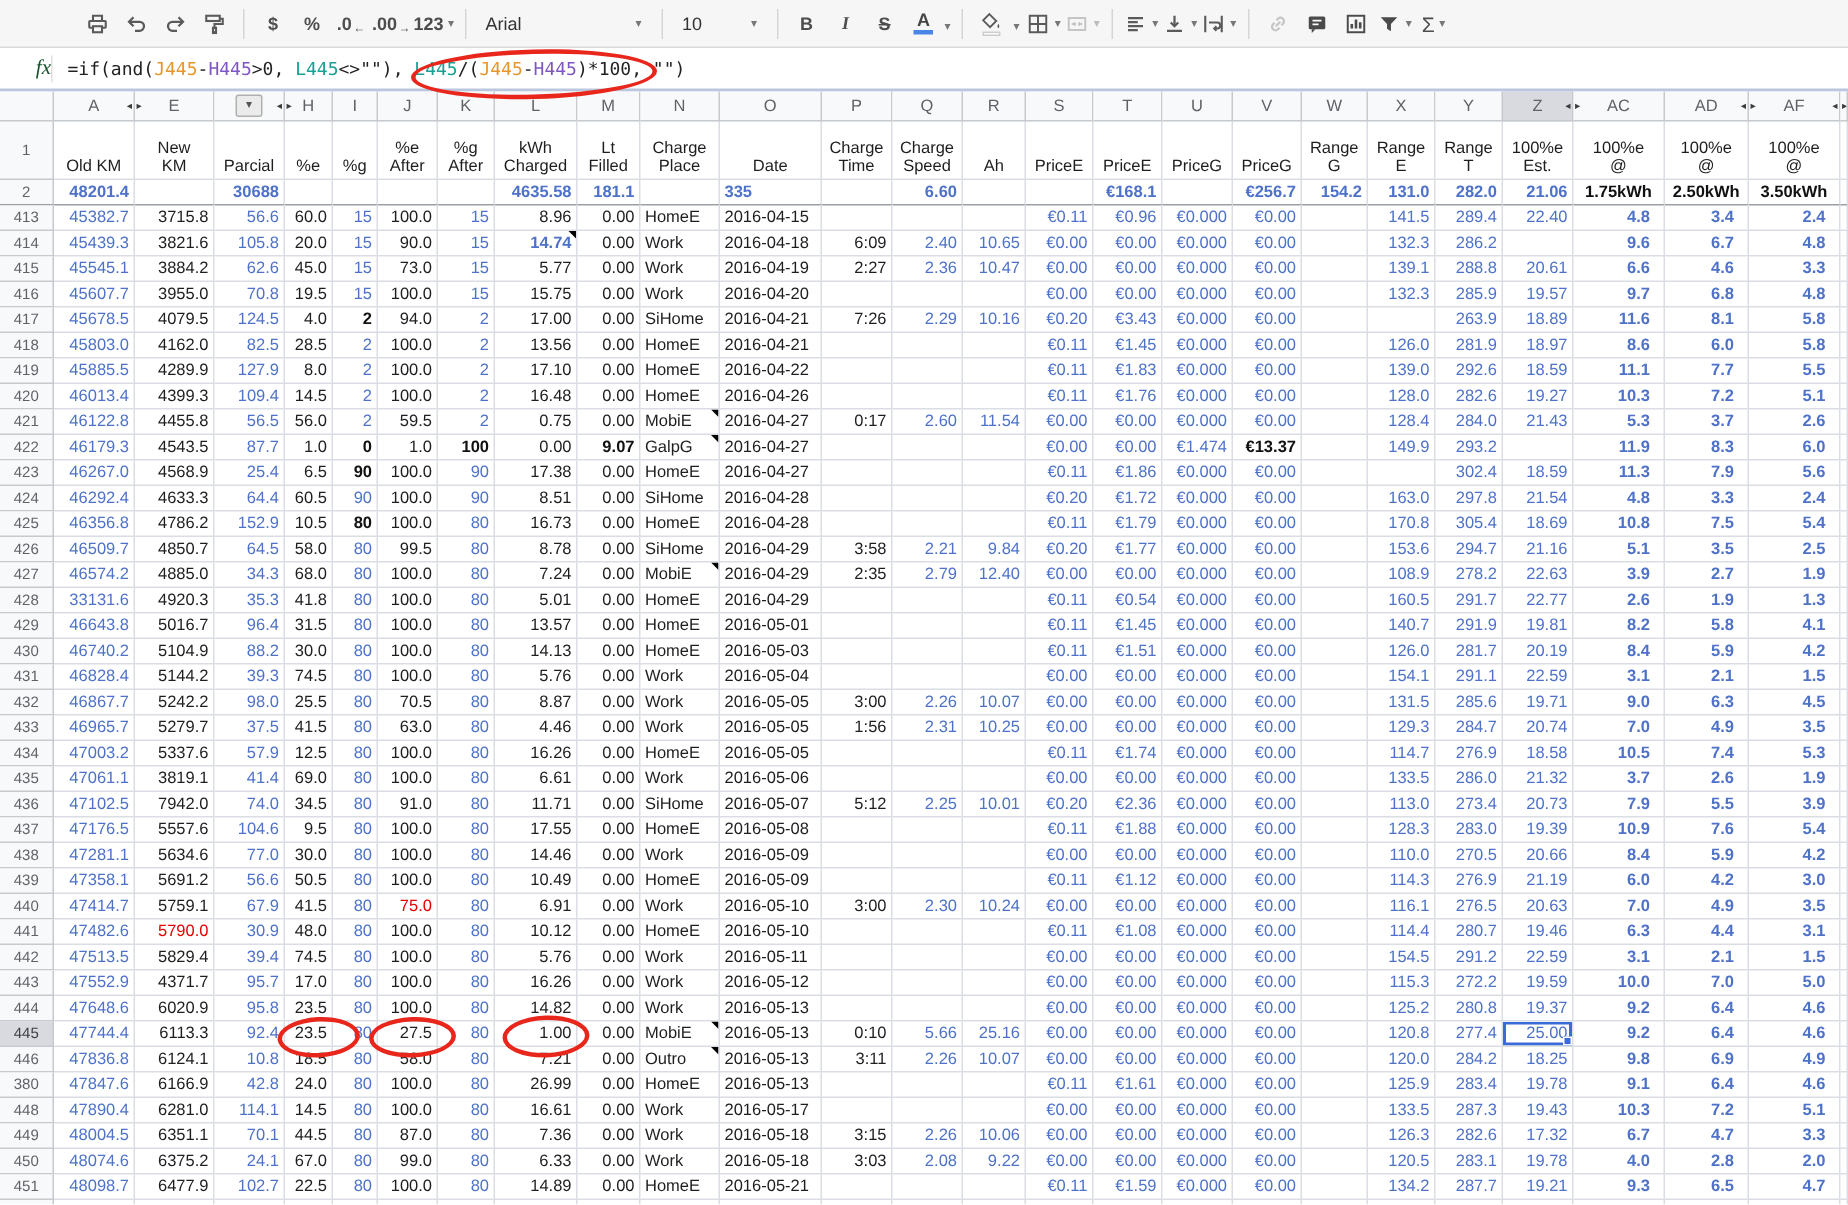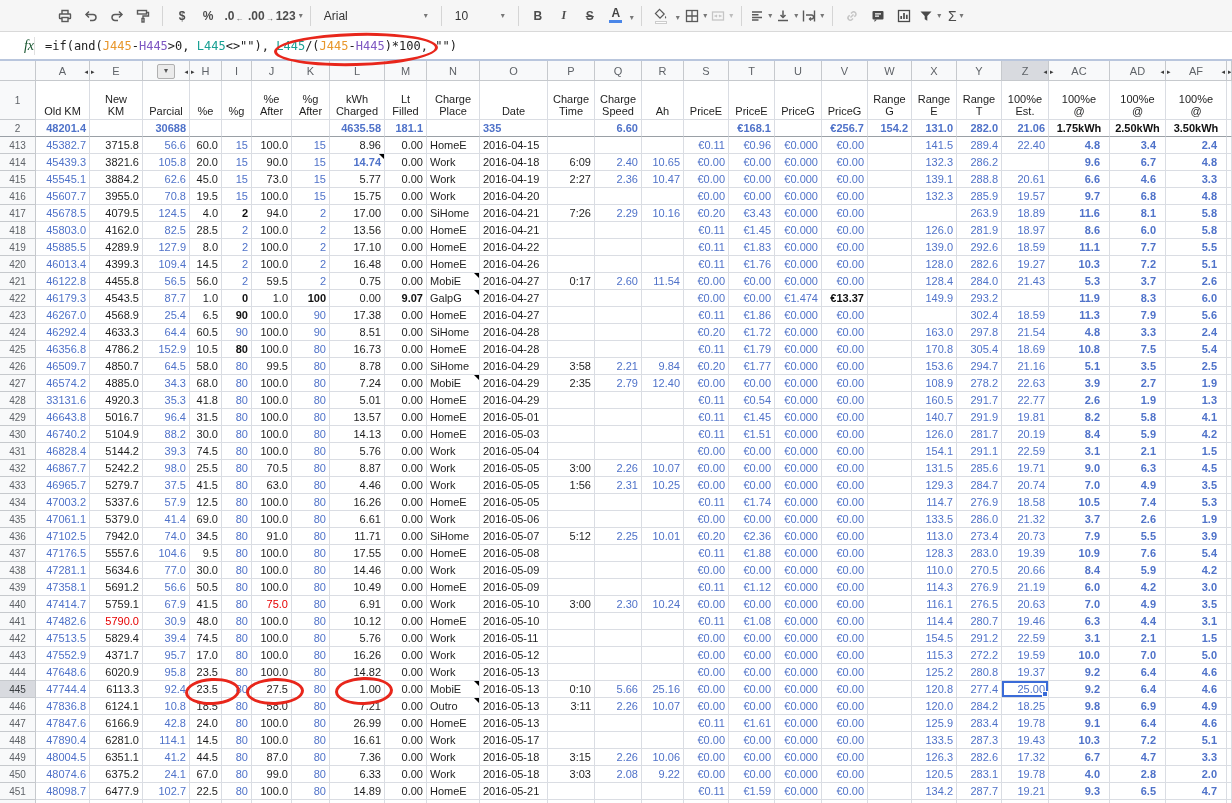--- a/index.html
+++ b/index.html
@@ -981,21 +981,21 @@
           <td class="ar cb">276.9</td>
           <td class="ar cb">18.58</td>
           <td class="ar cbb pr8">10.5</td>
           <td class="ar cbb pr8">7.4</td>
           <td class="ar cbb pr8">5.3</td>
           <td></td>
         </tr>
         <tr class="drow">
           <th class="gut">435</th>
           <td class="ar cb">47061.1</td>
-          <td class="ar">5379.0</td>
+          <td class="ar">3819.1</td>
           <td class="ar cb">41.4</td>
           <td class="ar">69.0</td>
           <td class="ar cb">80</td>
           <td class="ar">100.0</td>
           <td class="ar cb">80</td>
           <td class="ar">6.61</td>
           <td class="ar">0.00</td>
           <td class="al">Work</td>
           <td class="al">2016-05-06</td>
           <td class="ar"></td>
@@ -1327,21 +1327,21 @@
           <td class="ar cb"></td>
           <td class="ar cb">120.0</td>
           <td class="ar cb">284.2</td>
           <td class="ar cb">18.25</td>
           <td class="ar cbb pr8">9.8</td>
           <td class="ar cbb pr8">6.9</td>
           <td class="ar cbb pr8">4.9</td>
           <td></td>
         </tr>
         <tr class="drow">
-          <th class="gut">447</th>
+          <th class="gut">380</th>
           <td class="ar cb">47847.6</td>
           <td class="ar">6166.9</td>
           <td class="ar cb">42.8</td>
           <td class="ar">24.0</td>
           <td class="ar cb">80</td>
           <td class="ar">100.0</td>
           <td class="ar cb">80</td>
           <td class="ar">26.99</td>
           <td class="ar">0.00</td>
           <td class="al">HomeE</td>
@@ -1388,21 +1388,21 @@
           <td class="ar cb">19.43</td>
           <td class="ar cbb pr8">10.3</td>
           <td class="ar cbb pr8">7.2</td>
           <td class="ar cbb pr8">5.1</td>
           <td></td>
         </tr>
         <tr class="drow">
           <th class="gut">449</th>
           <td class="ar cb">48004.5</td>
           <td class="ar">6351.1</td>
-          <td class="ar cb">41.2</td>
+          <td class="ar cb">70.1</td>
           <td class="ar">44.5</td>
           <td class="ar cb">80</td>
           <td class="ar">87.0</td>
           <td class="ar cb">80</td>
           <td class="ar">7.36</td>
           <td class="ar">0.00</td>
           <td class="al">Work</td>
           <td class="al">2016-05-18</td>
           <td class="ar">3:15</td>
           <td class="ar cb">2.26</td>

